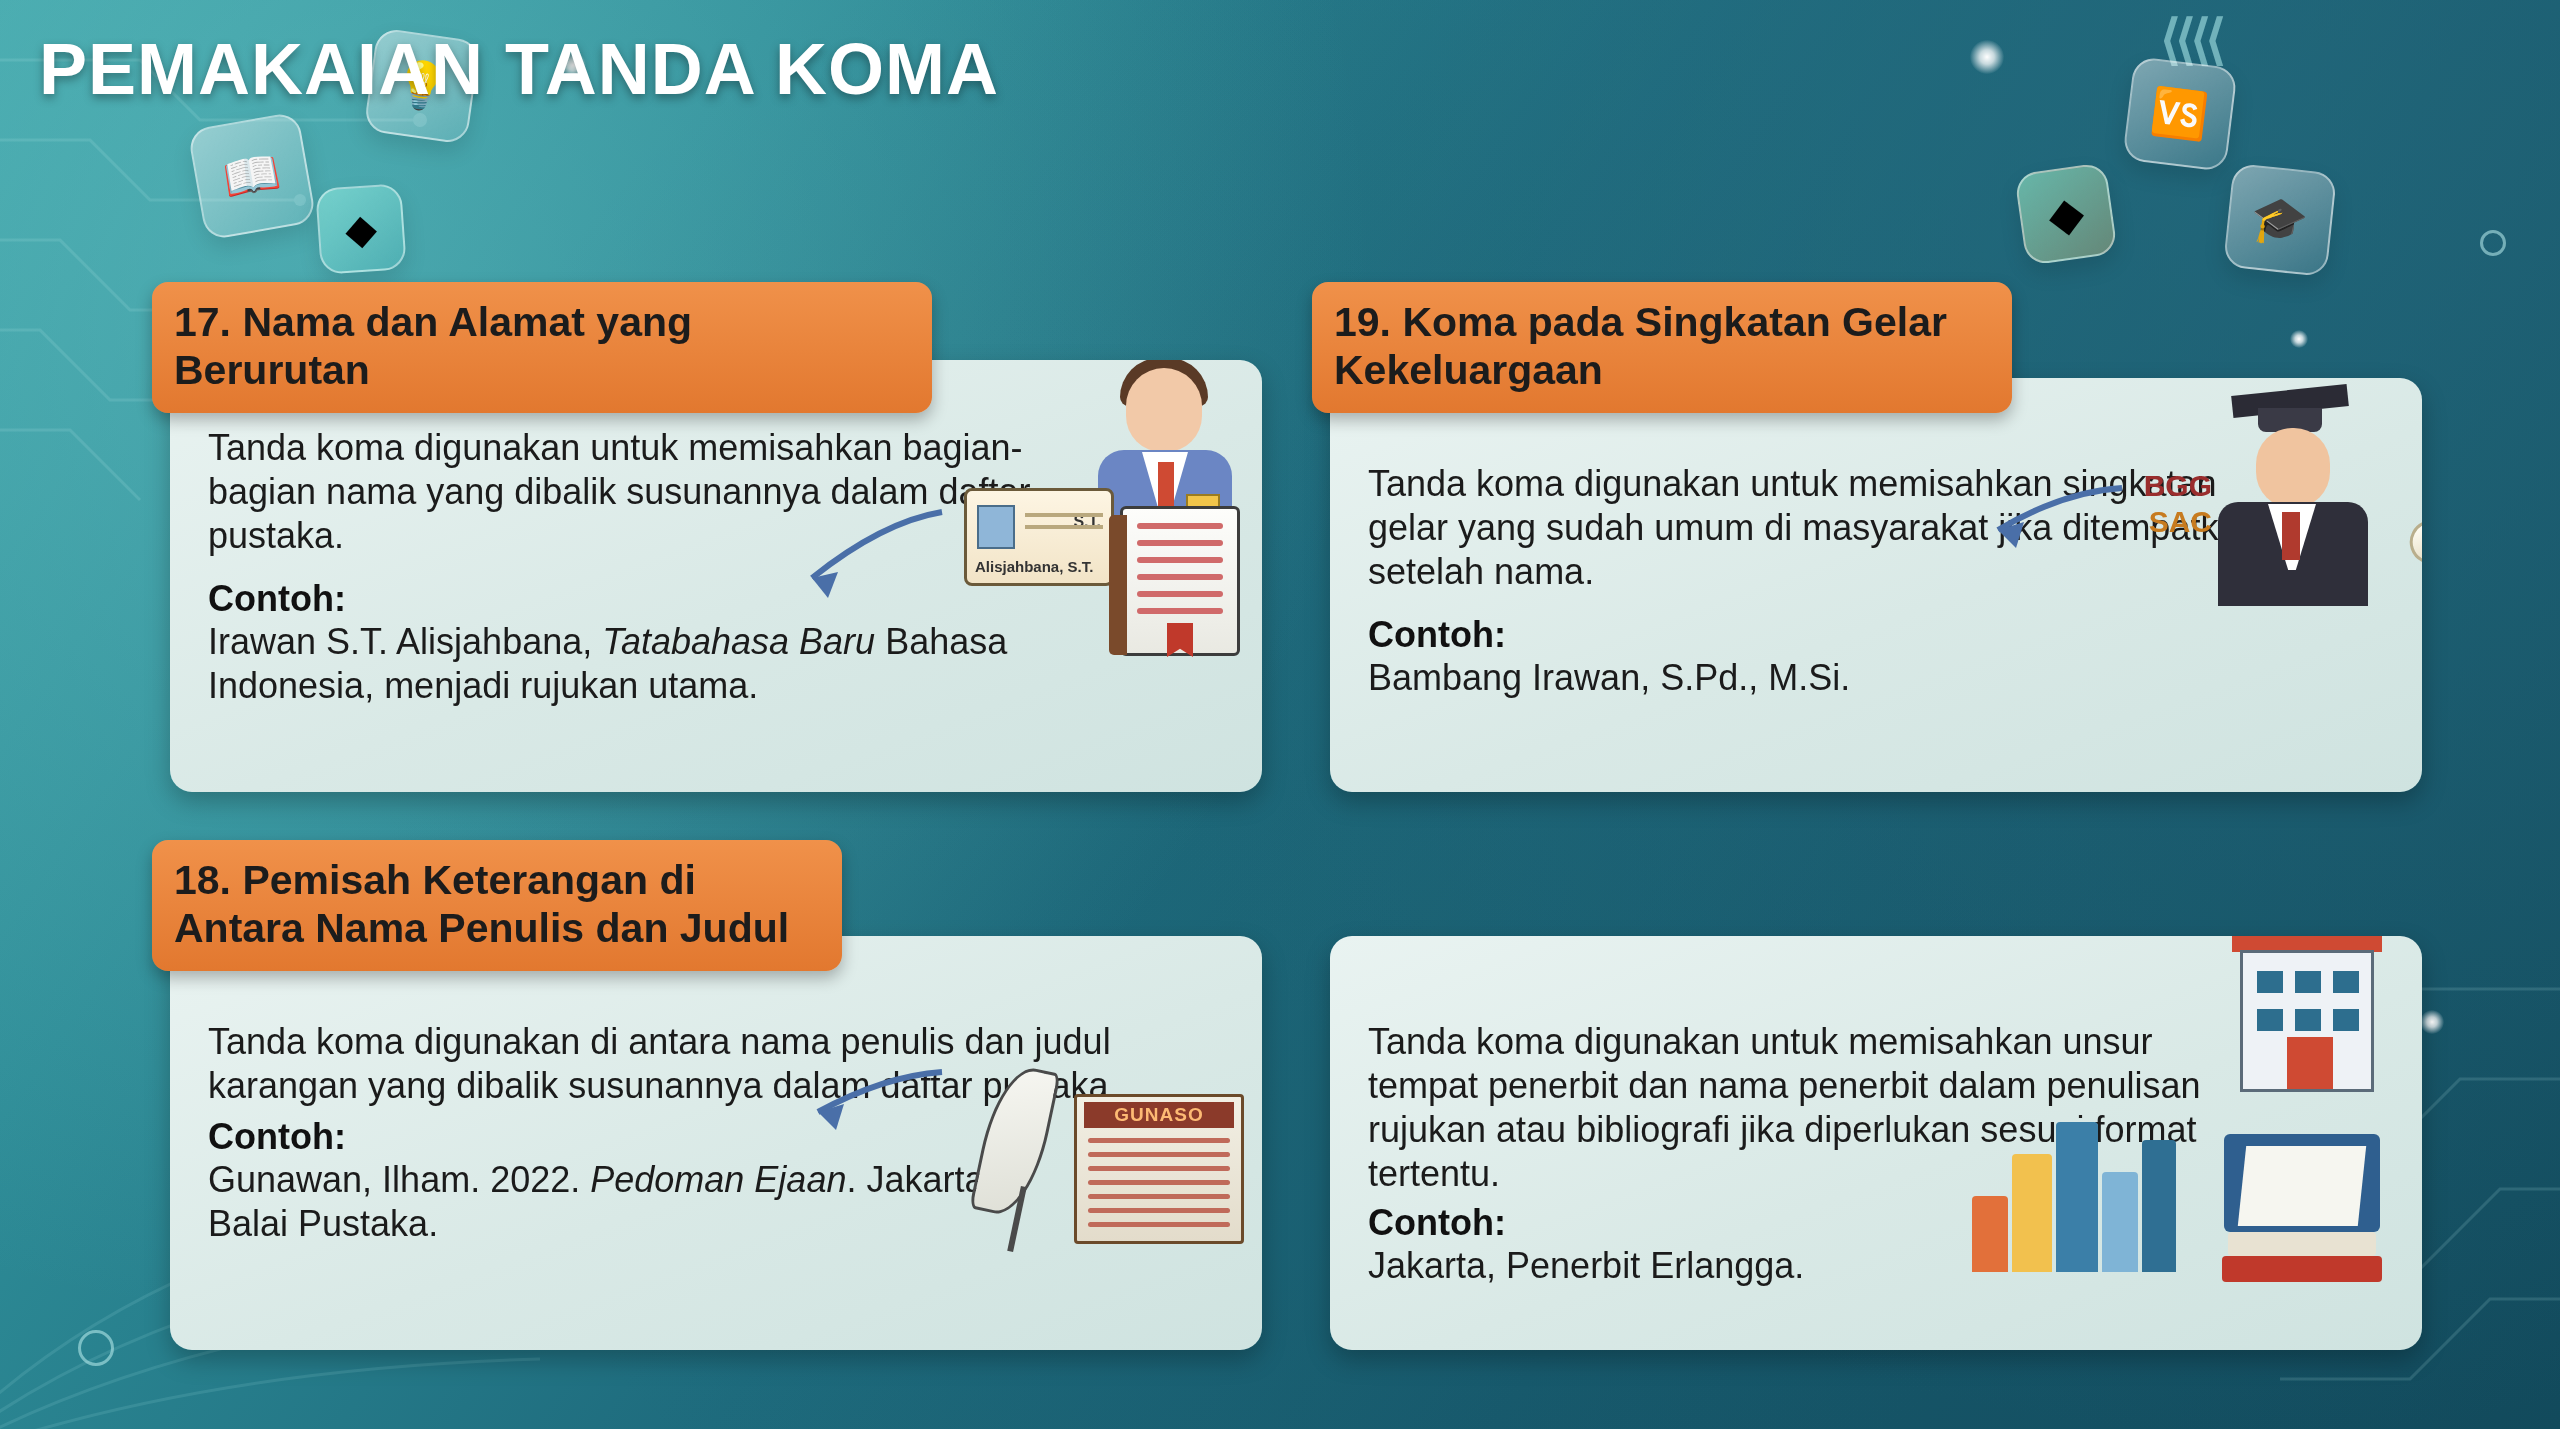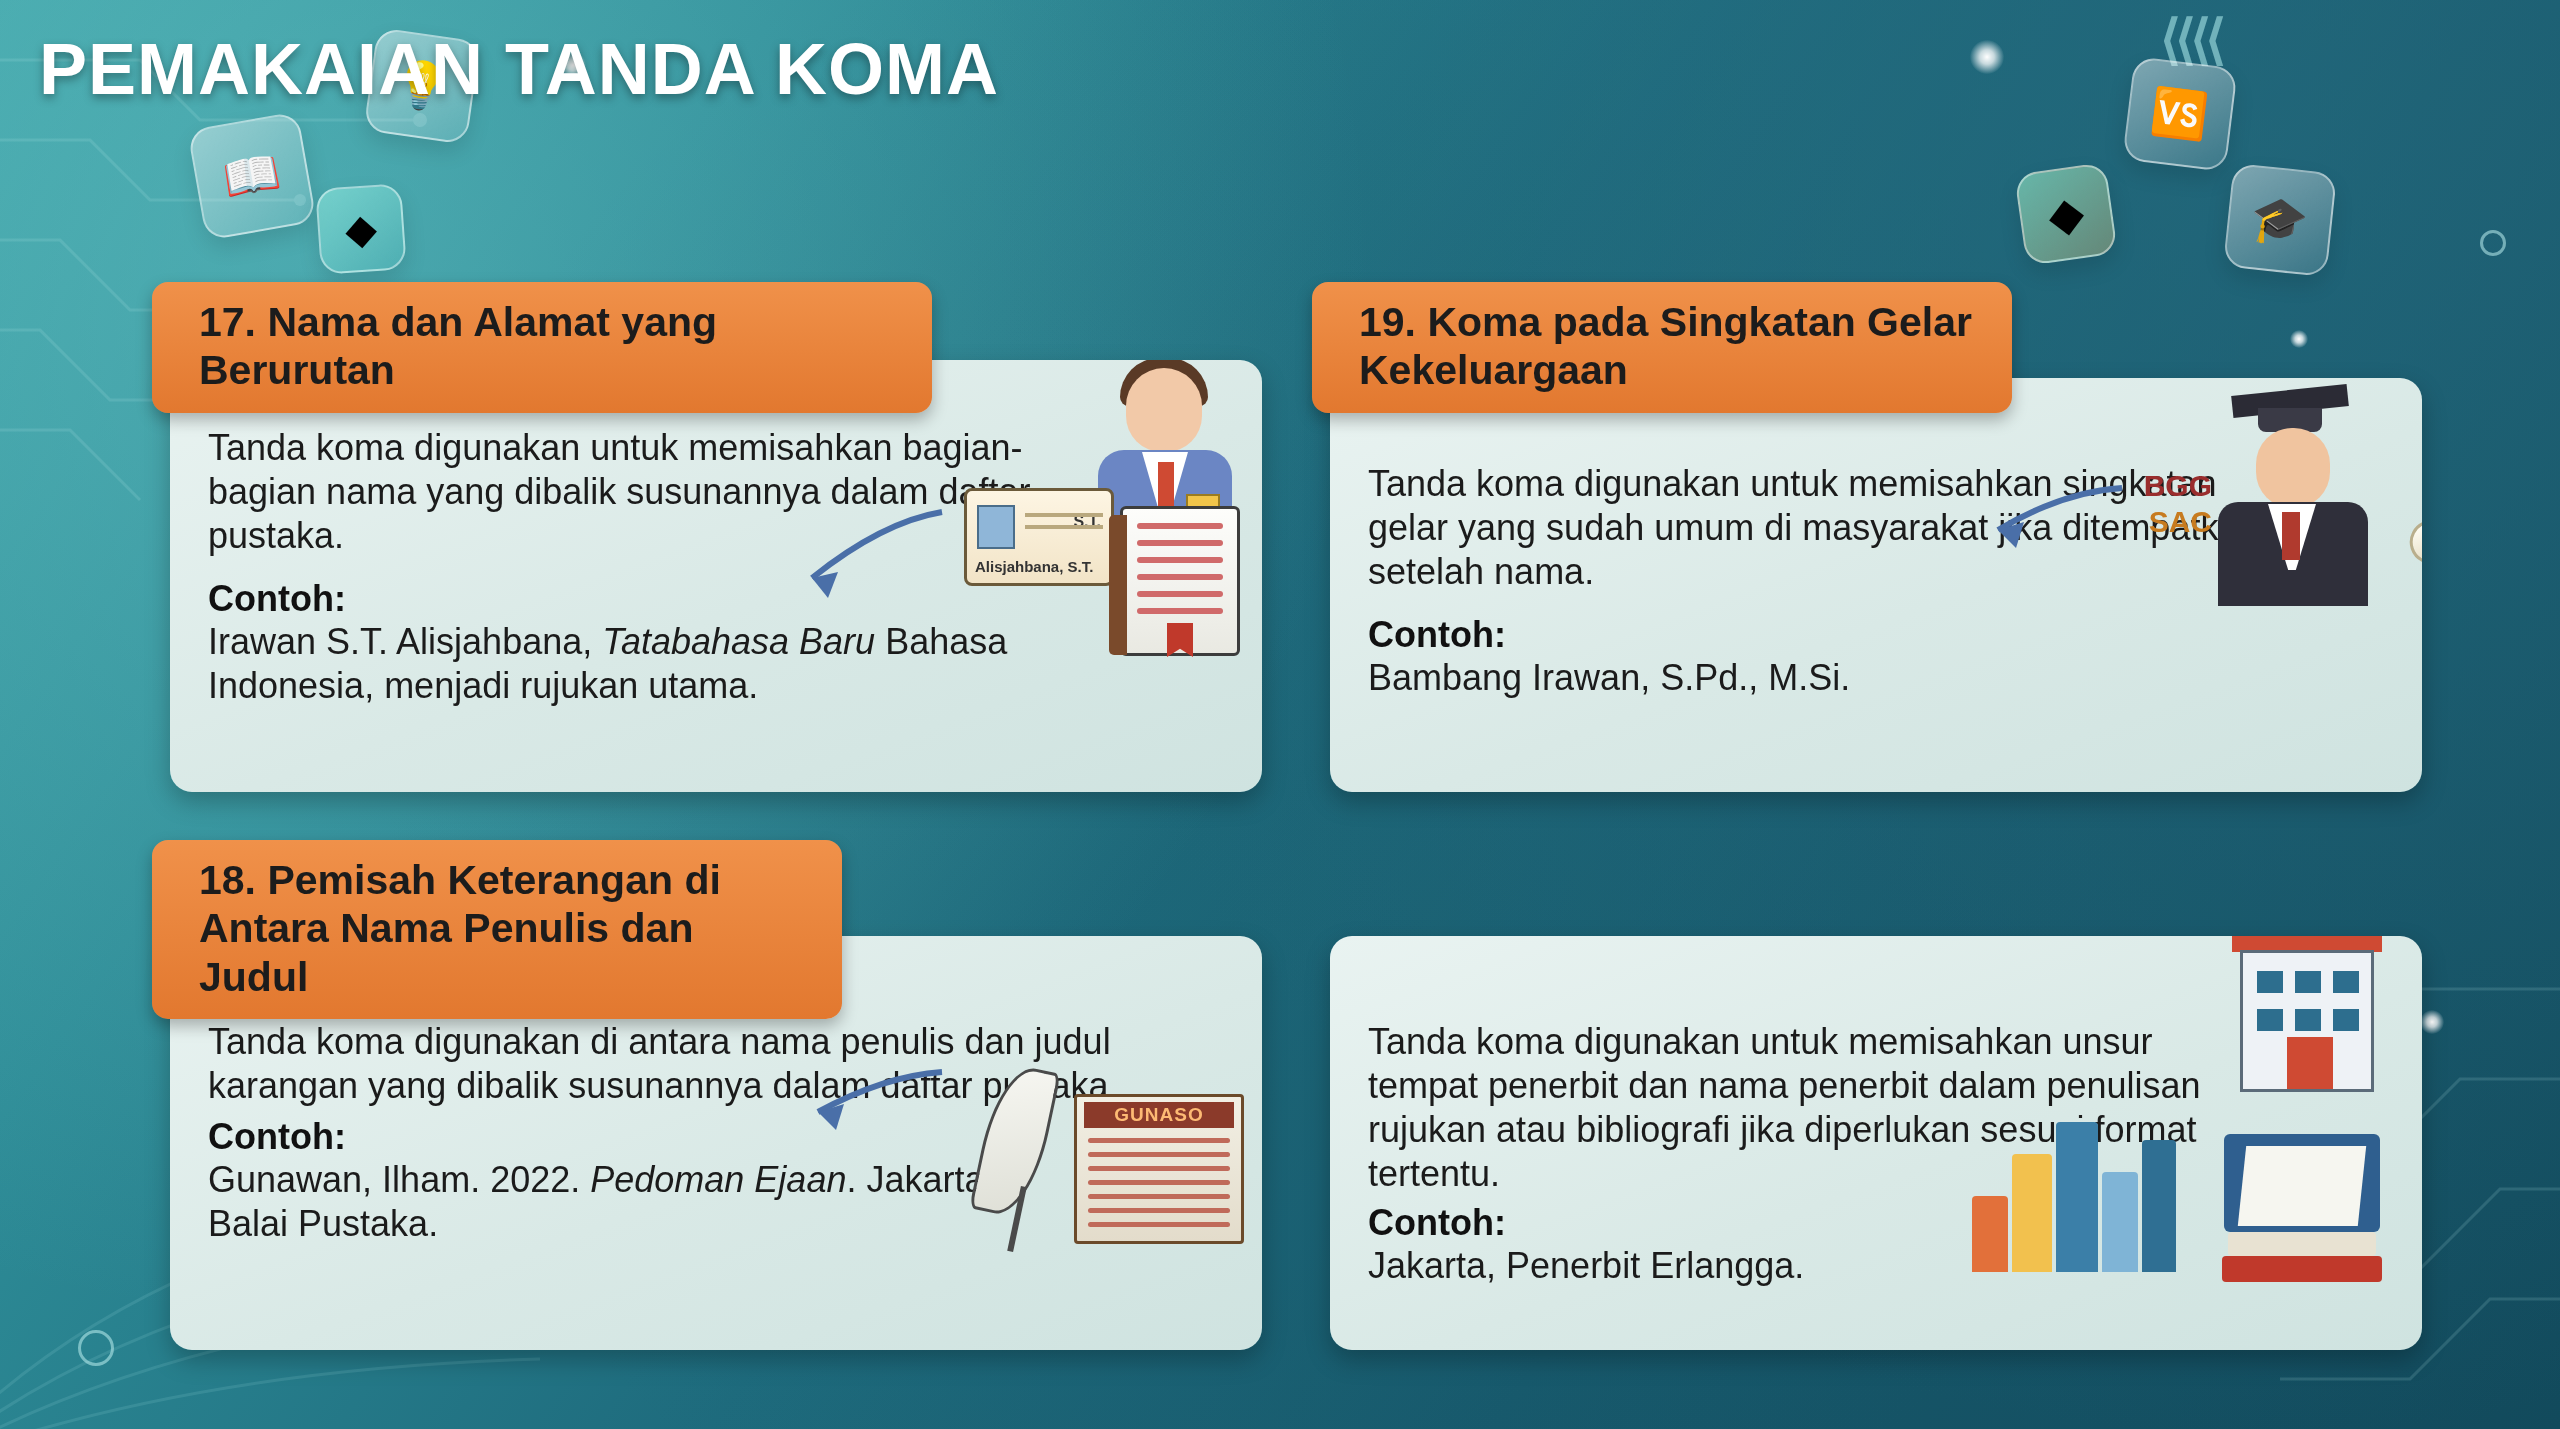--- a/index.html
+++ b/index.html
@@ -65,21 +65,21 @@
     border-radius: 22px;
     box-shadow: 0 10px 24px rgba(0,0,0,.25);
     padding: 66px 36px 26px 38px;
     overflow: hidden;
   }
   .card-title {
     position: absolute; left: 0; top: 0; z-index: 3;
     background: linear-gradient(180deg, #f0914a, #e2782f);
     color: #1c1c1c; font-weight: 800;
     font-size: 41px; line-height: 1.18;
-    padding: 16px 34px 18px 47px;
+    padding: 16px 34px 18px 22px;
     border-radius: 16px;
     box-shadow: 0 7px 16px rgba(0,0,0,.28);
     max-width: 780px;
   }
   .desc {
     font-size: 36px; line-height: 1.22; color: #1b1b1b;
     max-width: 100%;
   }
   .contoh-label { font-size: 36px; font-weight: 800; color: #111; margin-top: 20px; }
   .example { font-size: 36px; line-height: 1.22; color: #1b1b1b; }

